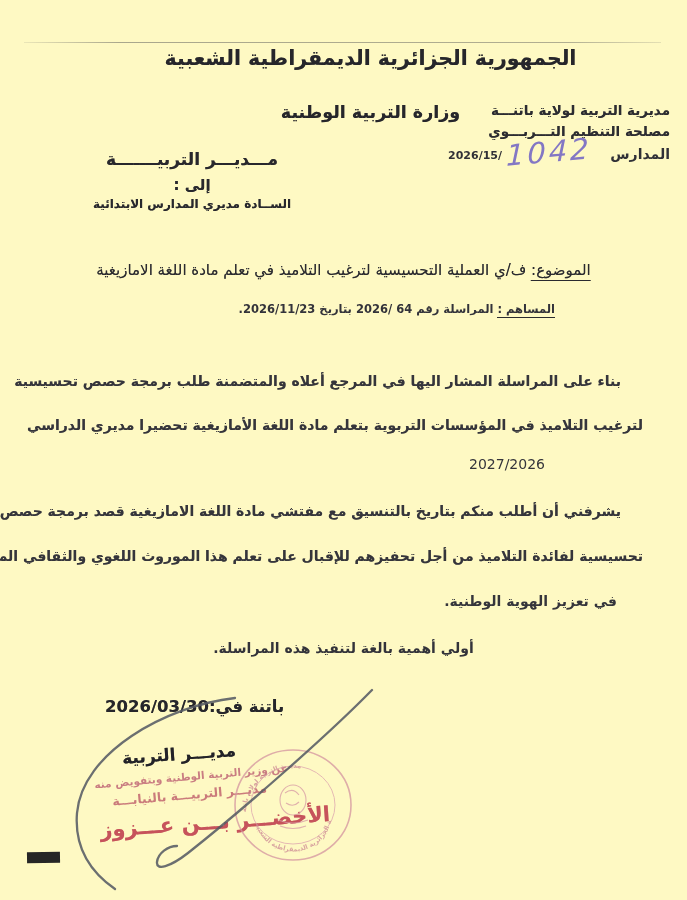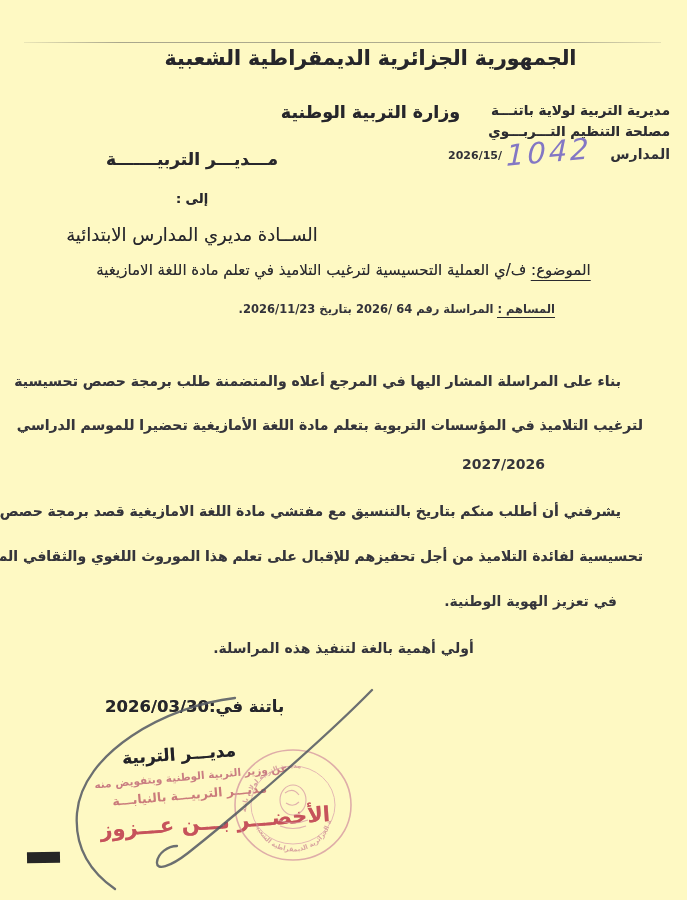--- a/index.html
+++ b/index.html
@@ -20,30 +20,30 @@
     color:#2c2c31; line-height:21px; text-shadow:0 0 .4px rgba(30,30,35,.45);}
   .numline{top:141px; right:17px; width:262px; height:34px;}
   .num-label{position:absolute; right:0; top:5px; font-size:14px; font-weight:700;}
   .num-hand{position:absolute; right:78px; top:-6px; font-size:29px; font-weight:400;
     font-style:italic; letter-spacing:3px; color:#8377c4;
     transform:rotate(-5deg) skewX(-6deg);}
   .num-printed{position:absolute; right:168px; top:8px; font-size:11px; font-weight:700; direction:ltr;}
   .recipient{top:149px; left:42px; width:300px; text-align:center; color:#28282d;
     text-shadow:0 0 .4px rgba(30,30,35,.5);}
   .recip-title{font-size:17px; font-weight:700;}
-  .recip-to{font-size:13px; font-weight:700; margin-top:22px;}
-  .recip-line{font-size:18px; font-weight:400; margin-top:18px;}
+  .recip-to{font-size:15px; font-weight:700; margin-top:7px;}
+  .recip-line{font-size:12px; font-weight:700; margin-top:3px;}
   .subject{top:261px; left:50%; transform:translateX(-50%); font-size:15px; font-weight:400;
     color:#2a2a2f; text-shadow:0 0 .4px rgba(30,30,35,.5);}
   .u{border-bottom:1.8px solid #2a2a2f; padding-bottom:1px;}
   .reference{top:302px; right:132px; font-size:11.5px; font-weight:700; color:#33333a;}
   .bline{left:40px; right:44px; font-size:14px; font-weight:600; color:#35353b;
     text-align:justify; text-align-last:justify; text-shadow:0 0 .4px rgba(40,40,48,.4);}
   .bind{text-indent:22px;}
-  .bnum{left:40px; right:142px; text-align:left; direction:ltr; font-size:14px; font-weight:700; color:#35353b;}
+  .bnum{left:40px; right:142px; text-align:left; direction:ltr; font-size:14px; font-weight:400; color:#35353b;}
   .bnum2{left:40px; right:70px; text-align:right; font-size:14px; font-weight:600; color:#35353b;}
   .closing{top:640px; left:50%; transform:translateX(-50%); font-size:14px; font-weight:600; color:#33333a;}
   .dateline{top:697px; left:105px; font-size:16.5px; font-weight:700; color:#26262b;
     text-shadow:0 0 .4px rgba(20,20,25,.5);}
   .sig-title{top:744px; left:122px; font-size:17px; font-weight:700; color:#222227;
     transform:rotate(-4deg); text-shadow:0 0 .5px rgba(20,20,25,.55);}
   .del1{top:770px; left:94px; font-size:10.5px; font-weight:700; color:#c4707b;
     transform:rotate(-5deg); opacity:.9;}
   .del2{top:787px; left:112px; font-size:12.5px; font-weight:700; color:#c2666f;
     transform:rotate(-5deg); opacity:.85;}
@@ -98,21 +98,21 @@
     <span>المراسلة رقم</span>
     <span> </span>
     <span dir="ltr">2026/ 64</span>
     <span> </span>
     <span>بتاريخ</span>
     <span> </span>
     <span dir="ltr">2026/11/23</span><span>.</span>
   </div>
 
   <div class="abs rtl bline bind" style="top:373px;">بناء على المراسلة المشار اليها في المرجع أعلاه والمتضمنة طلب برمجة حصص تحسيسية</div>
-  <div class="abs rtl bline" style="top:417px;">لترغيب التلاميذ في المؤسسات التربوية بتعلم مادة اللغة الأمازيغية تحضيرا للموسم الدراسي</div>
+  <div class="abs rtl bline" style="top:417px;">لترغيب التلاميذ في المؤسسات التربوية بتعلم مادة اللغة الأمازيغية تحضيرا مديري الدراسي</div>
   <div class="abs bnum" style="top:456px; text-align:right;">2027/2026</div>
 
   <div class="abs rtl bline bind" style="top:503px;">يشرفني أن أطلب منكم بتاريخ بالتنسيق مع مفتشي مادة اللغة الامازيغية قصد برمجة حصص</div>
   <div class="abs rtl bline" style="top:548px;">تحسيسية لفائدة التلاميذ من أجل تحفيزهم للإقبال على تعلم هذا الموروث اللغوي والثقافي المساهم</div>
   <div class="abs rtl bnum2" style="top:593px;">في تعزيز الهوية الوطنية.</div>
 
   <div class="abs rtl closing">أولي أهمية بالغة لتنفيذ هذه المراسلة.</div>
 
   <div class="abs rtl dateline">باتنة في:2026/03/30</div>
 

